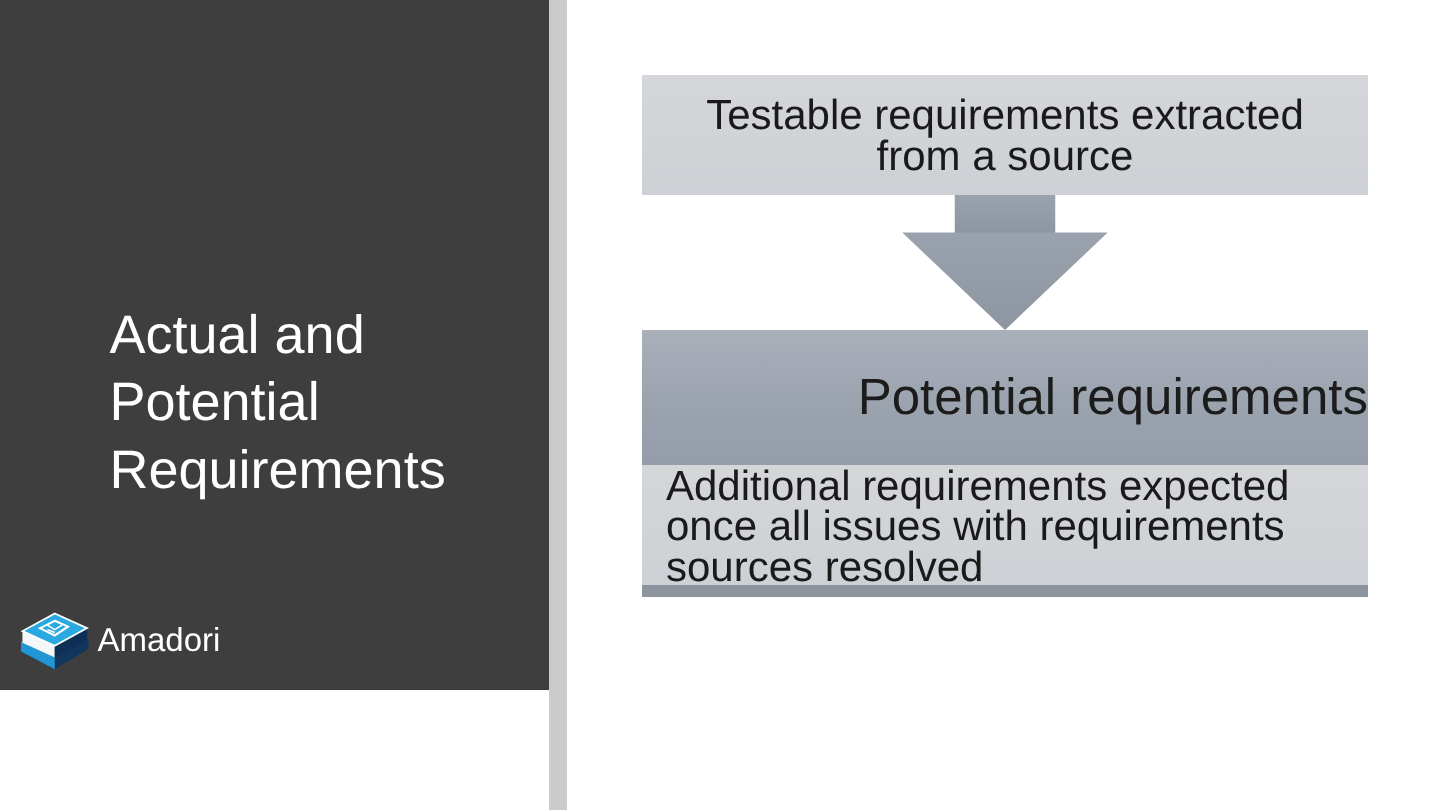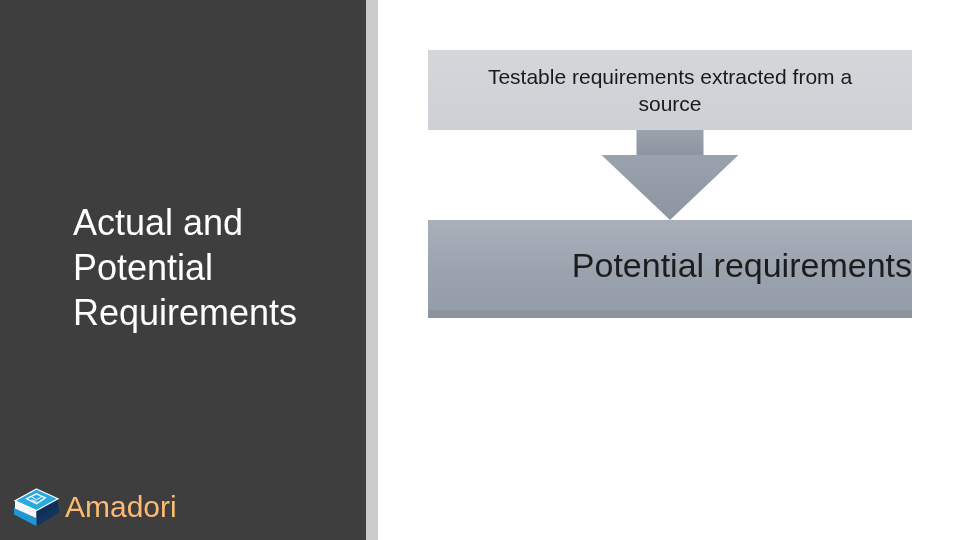--- a/index.html
+++ b/index.html
@@ -11,21 +11,21 @@
     width: 960px;
     height: 540px;
     background: #ffffff;
     overflow: hidden;
   }
 
   
   .left-panel {
     position: absolute;
     left: 0; top: 0;
-    width: 366px; height: 540px;
+    width: 366px; height: 460px;
     background: #3e3e3e;
   }
   .divider-strip {
     position: absolute;
     left: 366px; top: 0;
     width: 12px; height: 540px;
     background: #cbcbcb;
   }
 
   .slide-title {
@@ -42,23 +42,23 @@
   
   .logo {
     position: absolute;
     left: 13px; bottom: 7px;
     display: flex;
     align-items: center;
     gap: 5px;
   }
   .logo .book { width: 47px; height: 45px; display: block; }
   .logo-text {
-    font-size: 30px;
+    font-size: 22px;
     font-weight: 400;
-    color: #fdba74;
+    color: #ffffff;
     line-height: 1;
     padding-bottom: 8px;
   }
 
   
   .diagram {
     position: absolute;
     left: 428px; top: 50px;
     width: 484px;
   }
@@ -72,21 +72,21 @@
     font-size: 34px;
     font-weight: 400;
   }
   .hdr-box.first { height: 93px; }
   .hdr-box.second { height: 90px; justify-content: flex-end; }
 
   .body-box {
     width: 100%;
     background: linear-gradient(180deg, #d4d6da 0%, #cdd0d4 100%);
     color: #1a1a1a;
-    font-size: 21px;
+    font-size: 28px;
     line-height: 27px;
     display: flex;
     align-items: center;
   }
   .body-box.first { height: 80px; justify-content: center; text-align: center; }
   .body-box.first .txt { max-width: 400px; }
   .body-box.second { height: 80px; text-align: left; padding: 0 42px 0 16px; }
 
   .arrow-zone {
     width: 100%;
@@ -153,18 +153,21 @@
         </defs>
         <rect x="35" y="0" width="67" height="26" fill="url(#arrowGrad)"></rect>
         <polygon points="0,25 137,25 68.5,90" fill="url(#arrowGrad)"></polygon>
       </svg>
     </div>
 
     <div class="hdr-box second">
       <span class="txt">Potential requirements</span>
     </div>
 
+    <div class="body-box second">
+      <span class="txt">Additional requirements expected once all issues with requirements sources resolved</span>
+    </div>
 
     <div class="bottom-strip"></div>
 
   </div>
 
 </div>
 
 </body></html>

